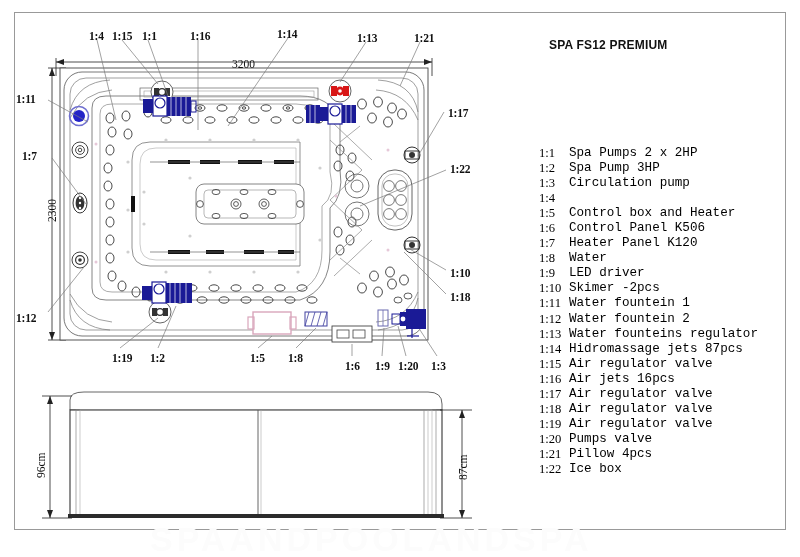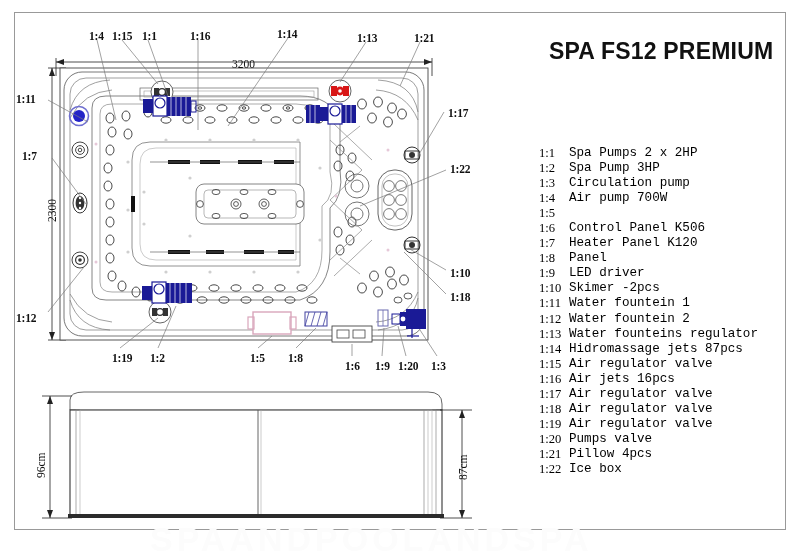--- a/index.html
+++ b/index.html
@@ -3,21 +3,21 @@
 <meta charset="utf-8">
 <style>
   html,body{margin:0;padding:0;background:#fff;}
   body{width:800px;height:557px;position:relative;overflow:hidden;
        font-family:"Liberation Serif",serif;color:#000;}
   #frame{position:absolute;left:14px;top:12px;width:772px;height:518px;
          border:1.2px solid #999;box-sizing:border-box;}
   .lbl{position:absolute;font-family:"Liberation Serif",serif;font-size:11.5px;
        font-weight:700;color:#111;white-space:nowrap;letter-spacing:-0.2px;}
   #title{position:absolute;left:549px;top:38px;font-family:"Liberation Sans",sans-serif;
-         font-size:23px;font-weight:700;letter-spacing:0.2px;color:#111;}
+         font-size:12px;font-weight:700;letter-spacing:0.2px;color:#111;}
   #legend{position:absolute;left:539px;top:146px;width:250px;}
   .lrow{display:flex;font-size:12.6px;line-height:15.05px;white-space:nowrap;}
   .lkey{width:30px;flex:none;}
   .lval{flex:1;font-family:Liberation Mono, monospace;}
   svg{position:absolute;left:0;top:0;}
   .wm{position:absolute;left:150px;top:520px;font-family:"Liberation Sans",sans-serif;
       font-size:34px;font-weight:700;color:#fcfcfc;letter-spacing:4px;}
   .dimtxt{position:absolute;font-size:11.5px;font-family:"Liberation Serif",serif;color:#111;}
   .rot{transform:rotate(-90deg);transform-origin:left top;}
 </style>
@@ -459,36 +459,36 @@
     <div class="lrow">
       <span class="lkey">1:2</span>
       <span class="lval">Spa Pump 3HP</span>
     </div>
     <div class="lrow">
       <span class="lkey">1:3</span>
       <span class="lval">Circulation pump</span>
     </div>
     <div class="lrow">
       <span class="lkey">1:4</span>
-      <span class="lval">Air pump 700W</span>
     </div>
     <div class="lrow">
       <span class="lkey">1:5</span>
+      <span class="lval">Control box and Heater</span>
     </div>
     <div class="lrow">
       <span class="lkey">1:6</span>
       <span class="lval">Control Panel K506</span>
     </div>
     <div class="lrow">
       <span class="lkey">1:7</span>
       <span class="lval">Heater Panel K120</span>
     </div>
     <div class="lrow">
       <span class="lkey">1:8</span>
-      <span class="lval">Panel</span>
+      <span class="lval">Water</span>
     </div>
     <div class="lrow">
       <span class="lkey">1:9</span>
       <span class="lval">LED driver</span>
     </div>
     <div class="lrow">
       <span class="lkey">1:10</span>
       <span class="lval">Skimer -2pcs</span>
     </div>
     <div class="lrow">

